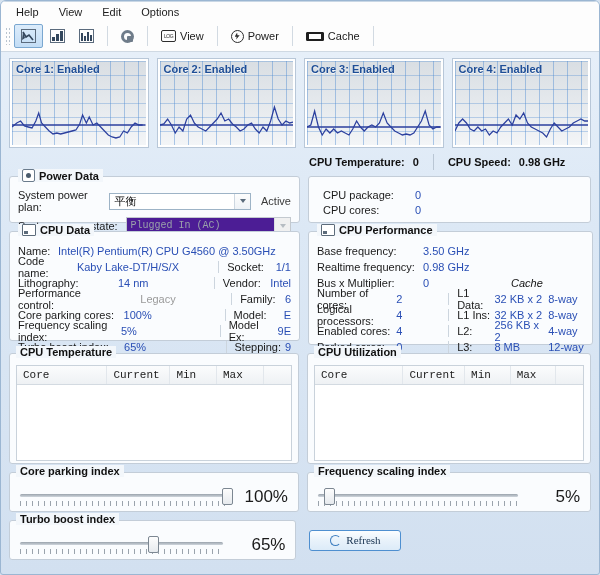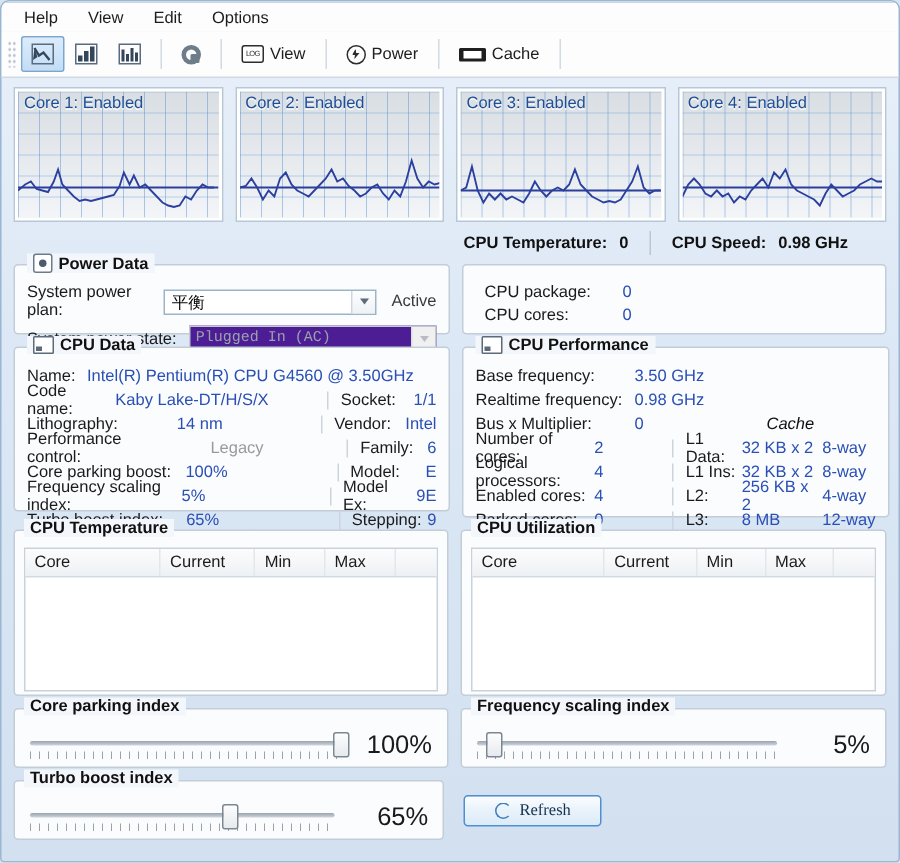--- a/index.html
+++ b/index.html
@@ -182,21 +182,21 @@
   }
   .core-grid{
     position:absolute; inset:0;
     background-image:
       linear-gradient(to right, rgba(80,140,210,.45) 1px, transparent 1px),
       linear-gradient(to bottom, rgba(80,140,210,.35) 1px, transparent 1px);
     background-size: 14px 14px;
   }
   .core-label{
     position:absolute; left:4px; top:2px;
-    font-size:11px; color:#1f4e96; font-weight:400;
+    font-size:11px; color:#1f4e96; font-weight:700;
     text-shadow: 0 1px 0 rgba(255,255,255,.7);
     z-index:3;
   }
   .core svg { position:absolute; inset:0; width:100%; height:100%; z-index:2; }
 
   
   .cpustats{
     display:flex; align-items:center;
     height:22px;
     padding: 3px 8px 0 8px;
@@ -301,20 +301,21 @@
     box-sizing:border-box;
     height: 96px;
   }
   .thead{
     display:flex;
     height:18px;
     background: linear-gradient(180deg,#fbfcfd,#eef1f4);
     border-bottom:1px solid #d3dae1;
     font-size:11px;
     color:#1b1b1b;
+    font-family:Liberation Mono, monospace;
   }
   .th{ display:flex; align-items:center; padding-left:6px; border-right:1px solid #e2e7ec; box-sizing:border-box;}
   .th:nth-child(1){ width:33%; }
   .th:nth-child(2){ width:23%; }
   .th:nth-child(3){ width:17%; }
   .th:nth-child(4){ width:17%; }
   .th:nth-child(5){ width:10%; border-right:none;}
 
   
   .slider-box{ padding: 13px 10px 9px 10px; }
@@ -583,21 +584,21 @@
           <span class="dv">Intel</span>
         </div>
         <div class="dline">
           <span class="dk cpu-left-k">Performance control:</span>
           <span class="dv gray" style="width:104px">Legacy</span>
           <span class="sep-v"></span>
           <span class="dk cpu-right-k">Family:</span>
           <span class="dv">6</span>
         </div>
         <div class="dline">
-          <span class="dk cpu-left-k">Core parking boost:</span>
+          <span class="dk cpu-left-k">Core parking cores:</span>
           <span class="dv" style="width:104px">100%</span>
           <span class="sep-v"></span>
           <span class="dk cpu-right-k">Model:</span>
           <span class="dv">E</span>
         </div>
         <div class="dline">
           <span class="dk cpu-left-k">Frequency scaling index:</span>
           <span class="dv" style="width:104px">5%</span>
           <span class="sep-v"></span>
           <span class="dk cpu-right-k">Model Ex:</span>

